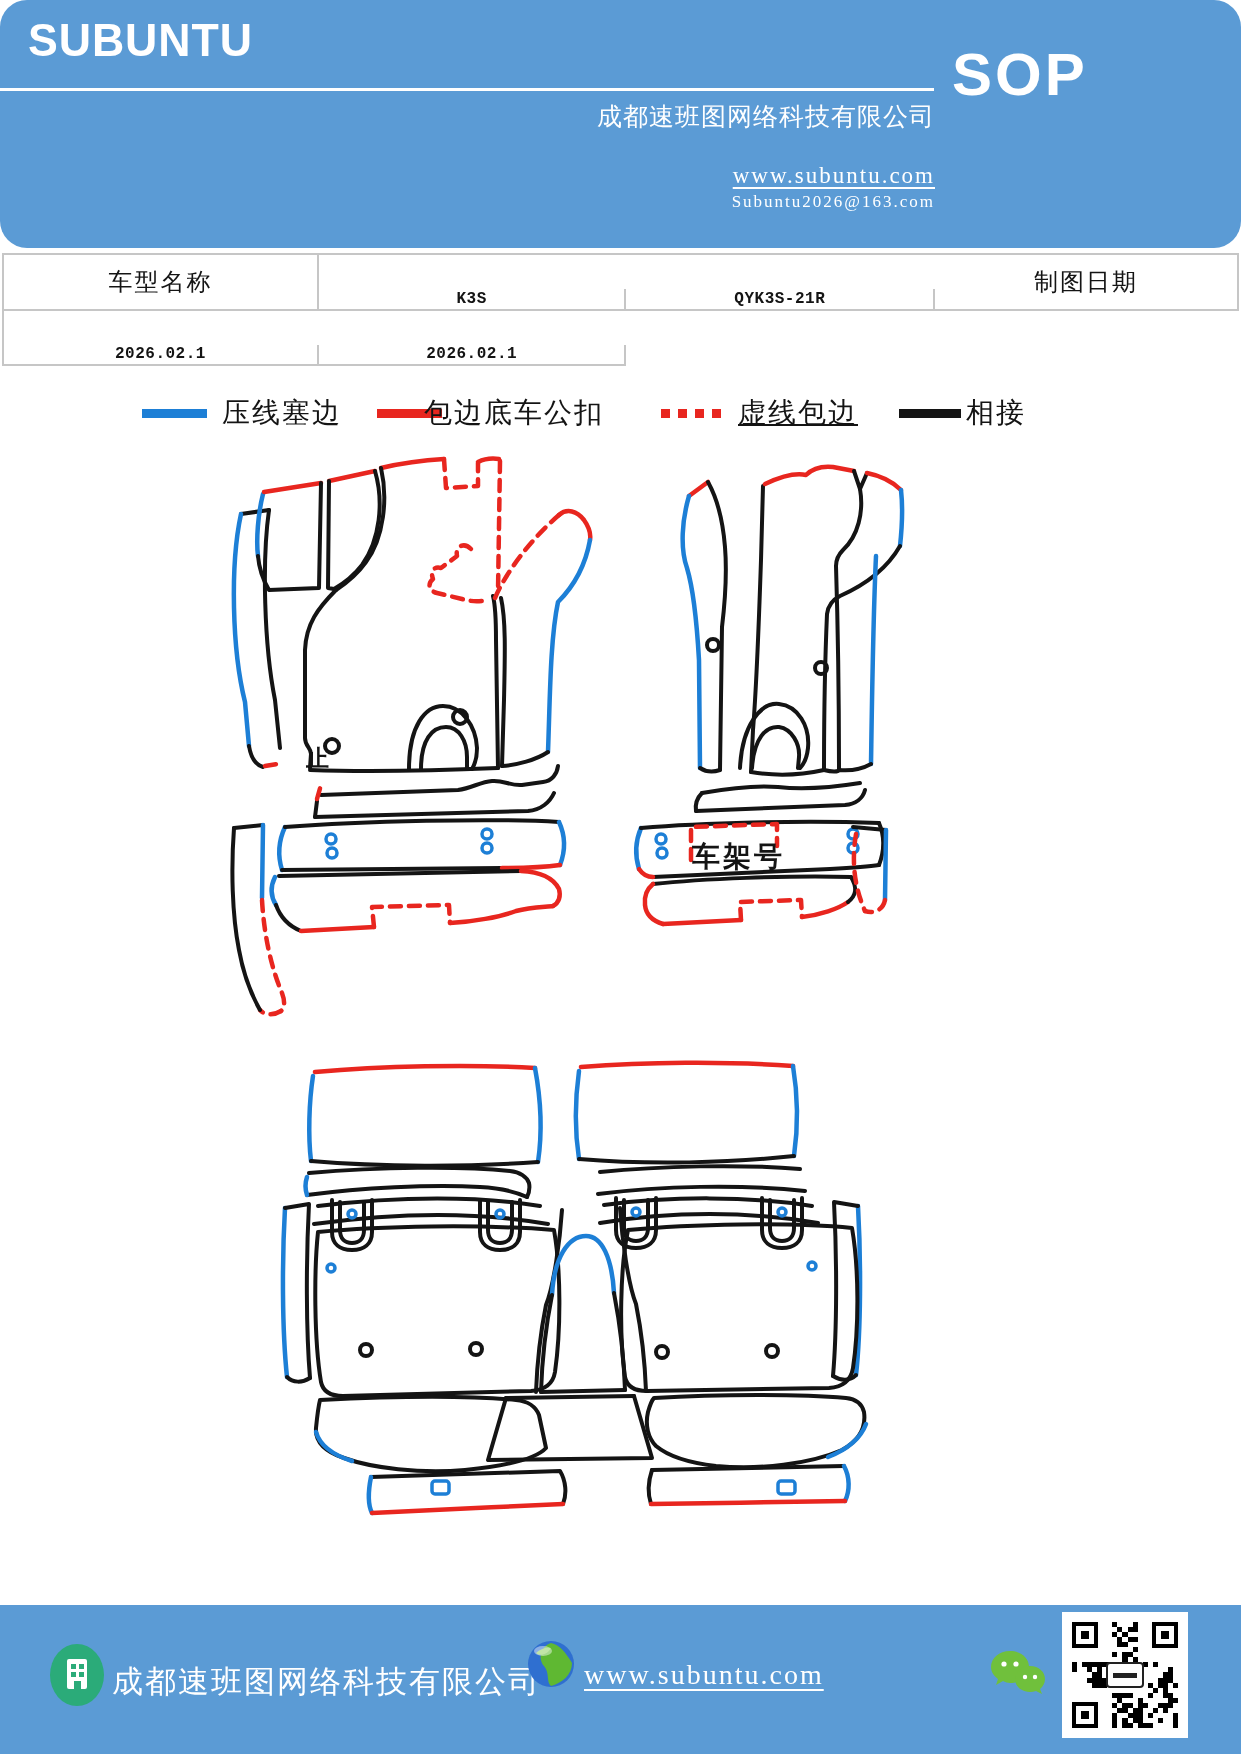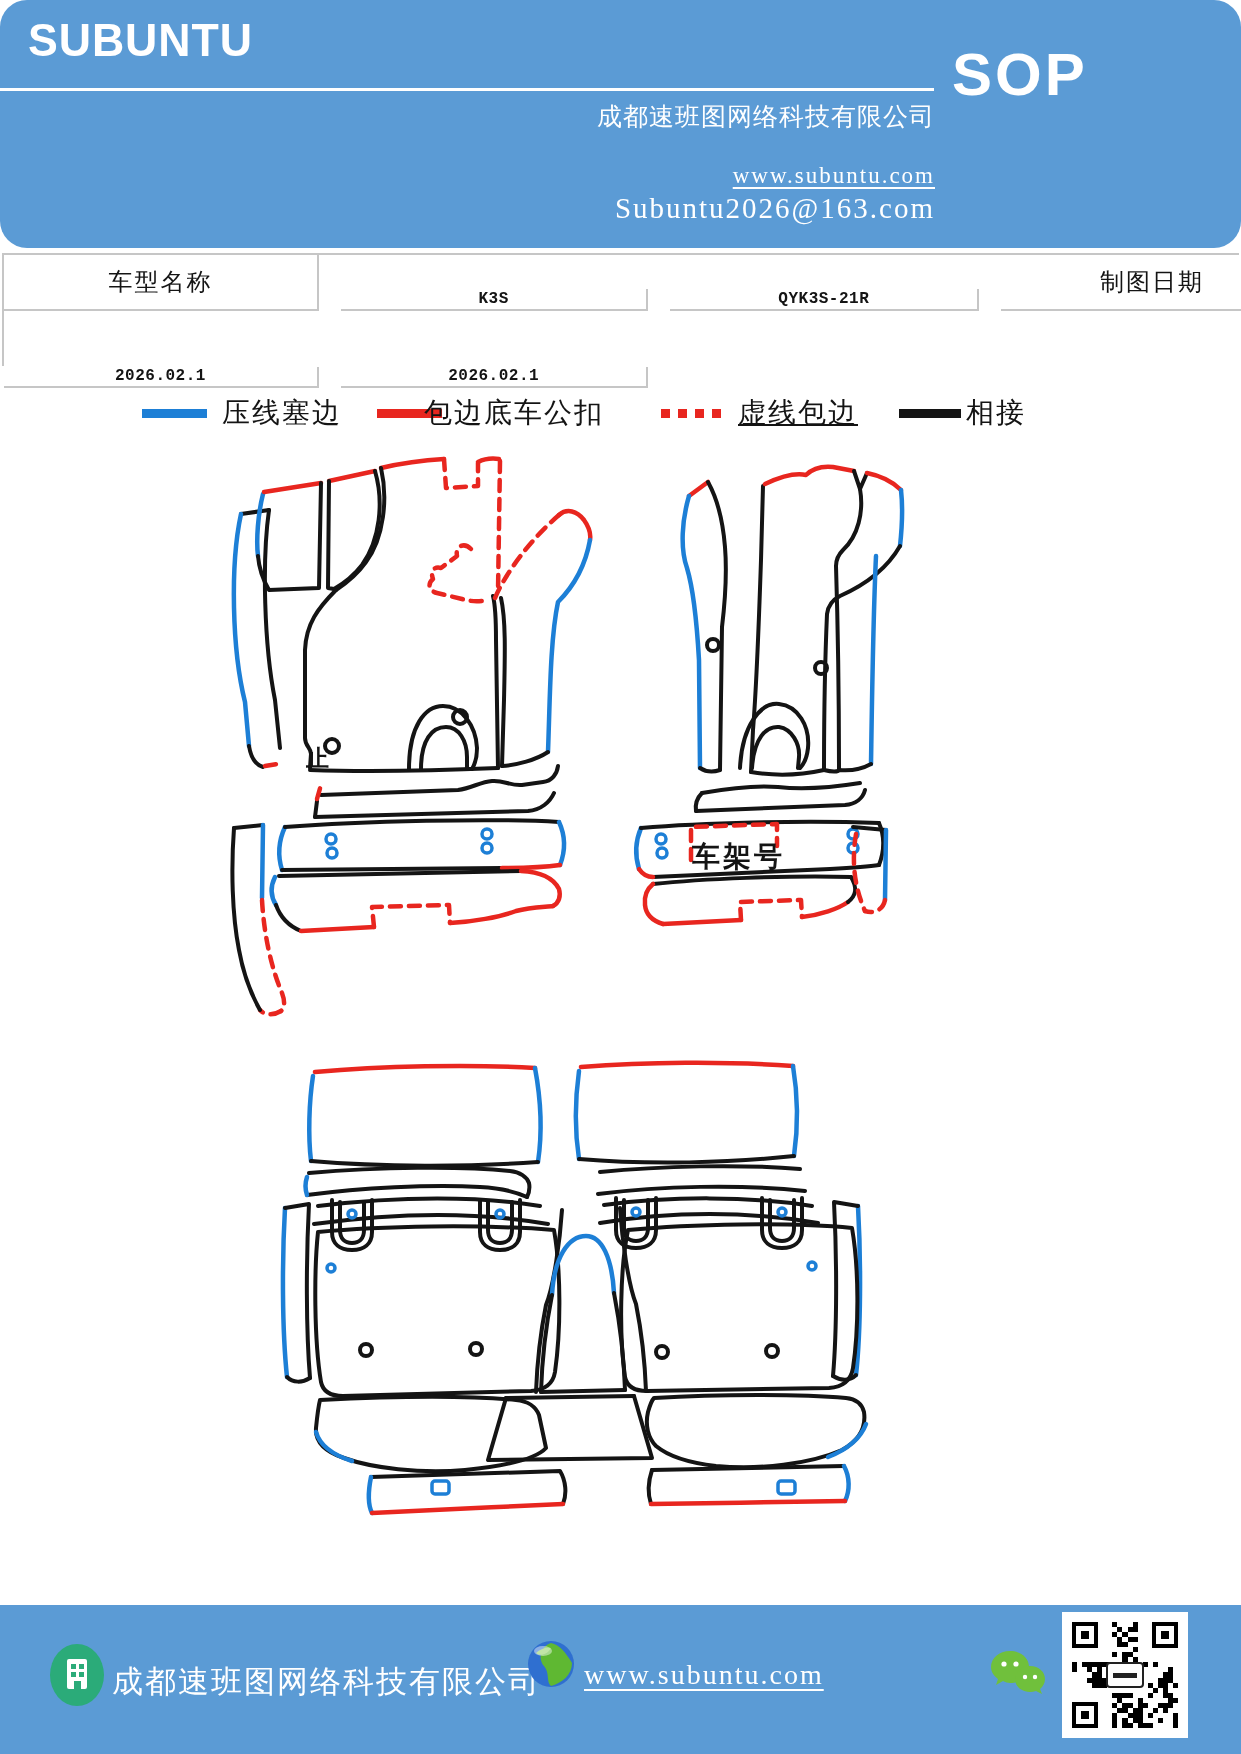--- a/index.html
+++ b/index.html
@@ -13,24 +13,24 @@
   .page{position:relative;width:1241px;height:1754px;margin:0 auto;background:#ffffff;overflow:hidden;}
 
   
   .header{position:absolute;left:0;top:0;width:1241px;height:248px;background:var(--blue-accent);color:#fff;border-radius:27px;}
   .logo{position:absolute;left:28px;top:12px;font-family:"Liberation Sans",sans-serif;font-weight:800;font-size:47px;letter-spacing:1px;transform:scaleX(.95);transform-origin:left;}
   .header-rule{position:absolute;left:0;top:88px;width:934px;height:3px;background:#fff;}
   .doc-title{position:absolute;left:28px;top:130px;font-size:36px;letter-spacing:2px;}
   .company-top{position:absolute;left:540px;top:100px;width:395px;text-align:right;font-size:25px;letter-spacing:1px;}
   .sop{position:absolute;left:952px;top:40px;width:280px;font-family:"Liberation Sans",sans-serif;font-weight:700;font-size:60px;letter-spacing:3px;}
   .site-top{position:absolute;left:540px;top:163px;width:395px;text-align:right;font-size:23px;letter-spacing:2px;color:#fff;text-decoration:underline;text-underline-offset:4px;}
-  .mail-top{position:absolute;left:540px;top:192px;width:395px;text-align:right;font-size:29px;letter-spacing:2px;color:#fff;text-decoration:none;}
+  .mail-top{position:absolute;left:540px;top:192px;width:395px;text-align:right;font-size:17px;letter-spacing:2px;color:#fff;text-decoration:none;}
 
   
-  .info-table{position:absolute;left:2px;top:253px;width:1237px;height:113px;display:grid;grid-template-columns:25.5% 24.9% 25% 24.6%;grid-template-rows:50% 50%;border-top:2px solid #c6c6c6;border-left:2px solid #c6c6c6;gap:22px;}
+  .info-table{position:absolute;left:2px;top:253px;width:1237px;height:113px;display:grid;grid-template-columns:25.5% 24.9% 25% 24.6%;grid-template-rows:50% 50%;border-top:2px solid #c6c6c6;border-left:2px solid #c6c6c6;}
   .info-cell{border-right:2px solid #c6c6c6;border-bottom:2px solid #c6c6c6;display:flex;align-items:center;justify-content:center;color:#141414;}
   .info-cell.lab{font-size:24px;letter-spacing:2px;}
   .info-cell.val{font-family:Liberation Mono, monospace;font-size:16px;font-weight:600;letter-spacing:.5px;margin-top:34px;}
 
   
   .legend-label{position:absolute;top:394px;font-size:28px;letter-spacing:2px;color:#141414;}
   .swatch{position:absolute;top:409px;height:9px;}
 
   
   .art{position:absolute;left:0;top:0;width:1241px;height:1754px;}

